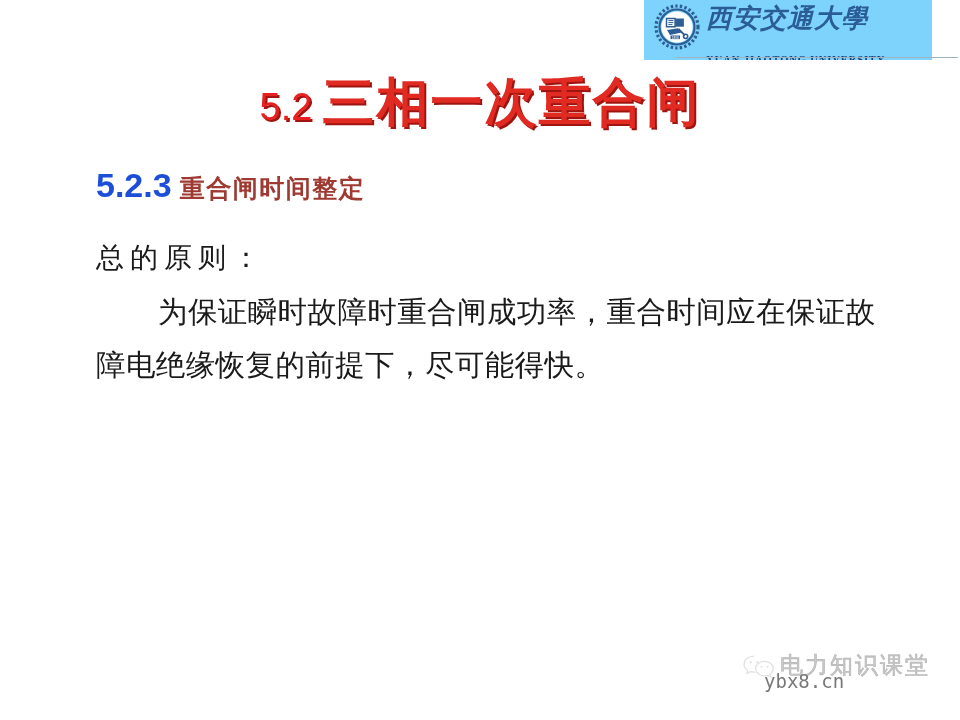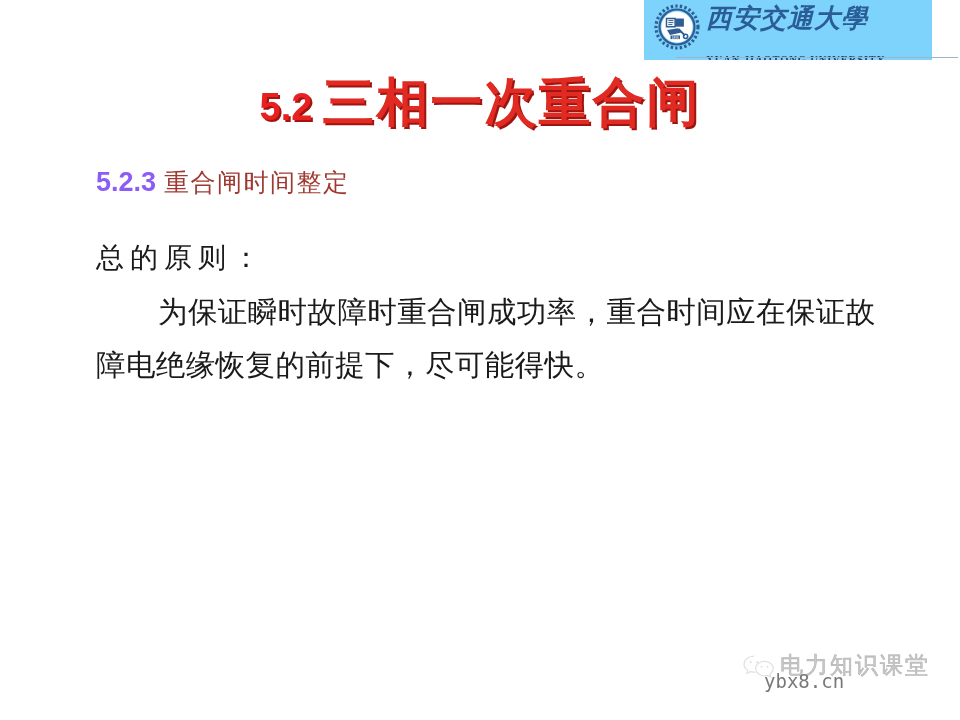--- a/index.html
+++ b/index.html
@@ -88,21 +88,21 @@
     position: absolute;
     top: 68px;
     left: 0;
     width: 960px;
     text-align: center;
     white-space: nowrap;
   }
   .slide-title .num {
     font-family: "Liberation Sans", "DejaVu Sans", sans-serif;
     font-size: 38px;
-    font-weight: 700;
+    font-weight: 400;
     color: #e8201f;
     text-shadow: 2px 2px 0 #a01512;
     letter-spacing: 0px;
   }
   .slide-title .cn {
     font-family: "Liberation Serif", "DejaVu Serif", serif;
     font-size: 52px;
     font-weight: 700;
     color: #e02a22;
     text-shadow: 2px 2px 0 #9d1410;
@@ -112,29 +112,29 @@
 
   
   .sub-heading {
     position: absolute;
     top: 166px;
     left: 96px;
     white-space: nowrap;
   }
   .sub-heading .num {
     font-family: "Liberation Sans", "DejaVu Sans", sans-serif;
-    font-size: 27px;
-    font-weight: 700;
-    color: #8b5cf6;
+    font-size: 34px;
+    font-weight: 700;
+    color: #1d4ed8;
     letter-spacing: 0px;
   }
   .sub-heading .cn {
     font-family: "Liberation Serif", "DejaVu Serif", serif;
     font-size: 25px;
-    font-weight: 400;
+    font-weight: 700;
     color: #9e3a32;
     letter-spacing: 1.5px;
     margin-left: 8px;
     text-align: center;
   }
 
   
   .body-block {
     position: absolute;
     top: 238px;

